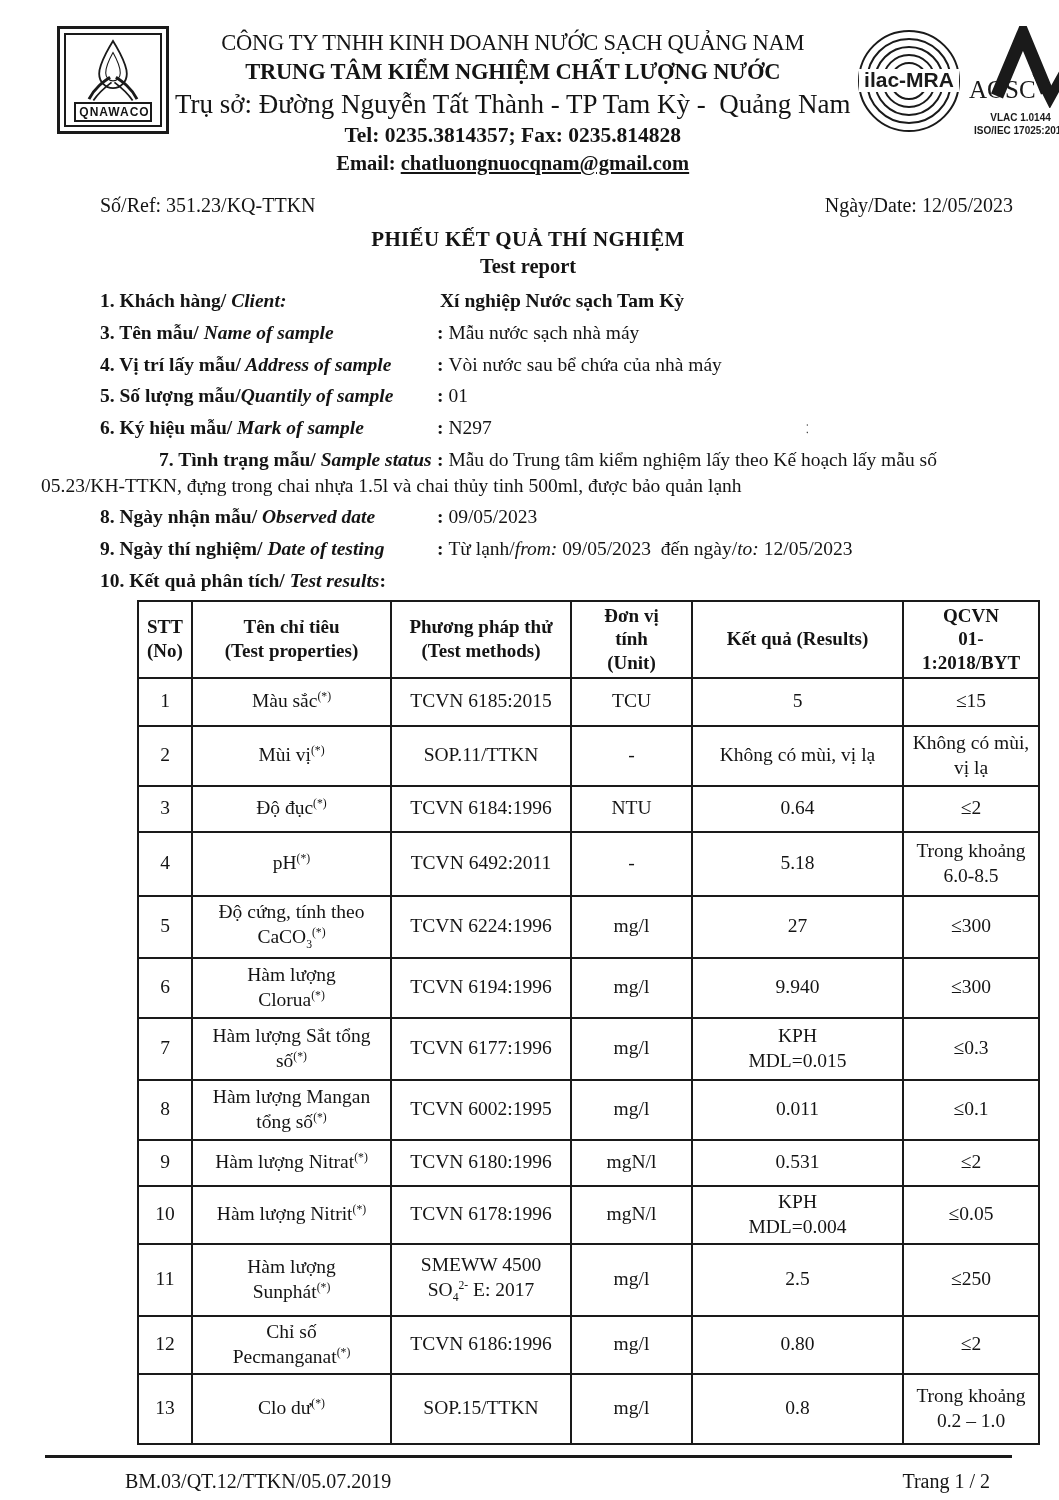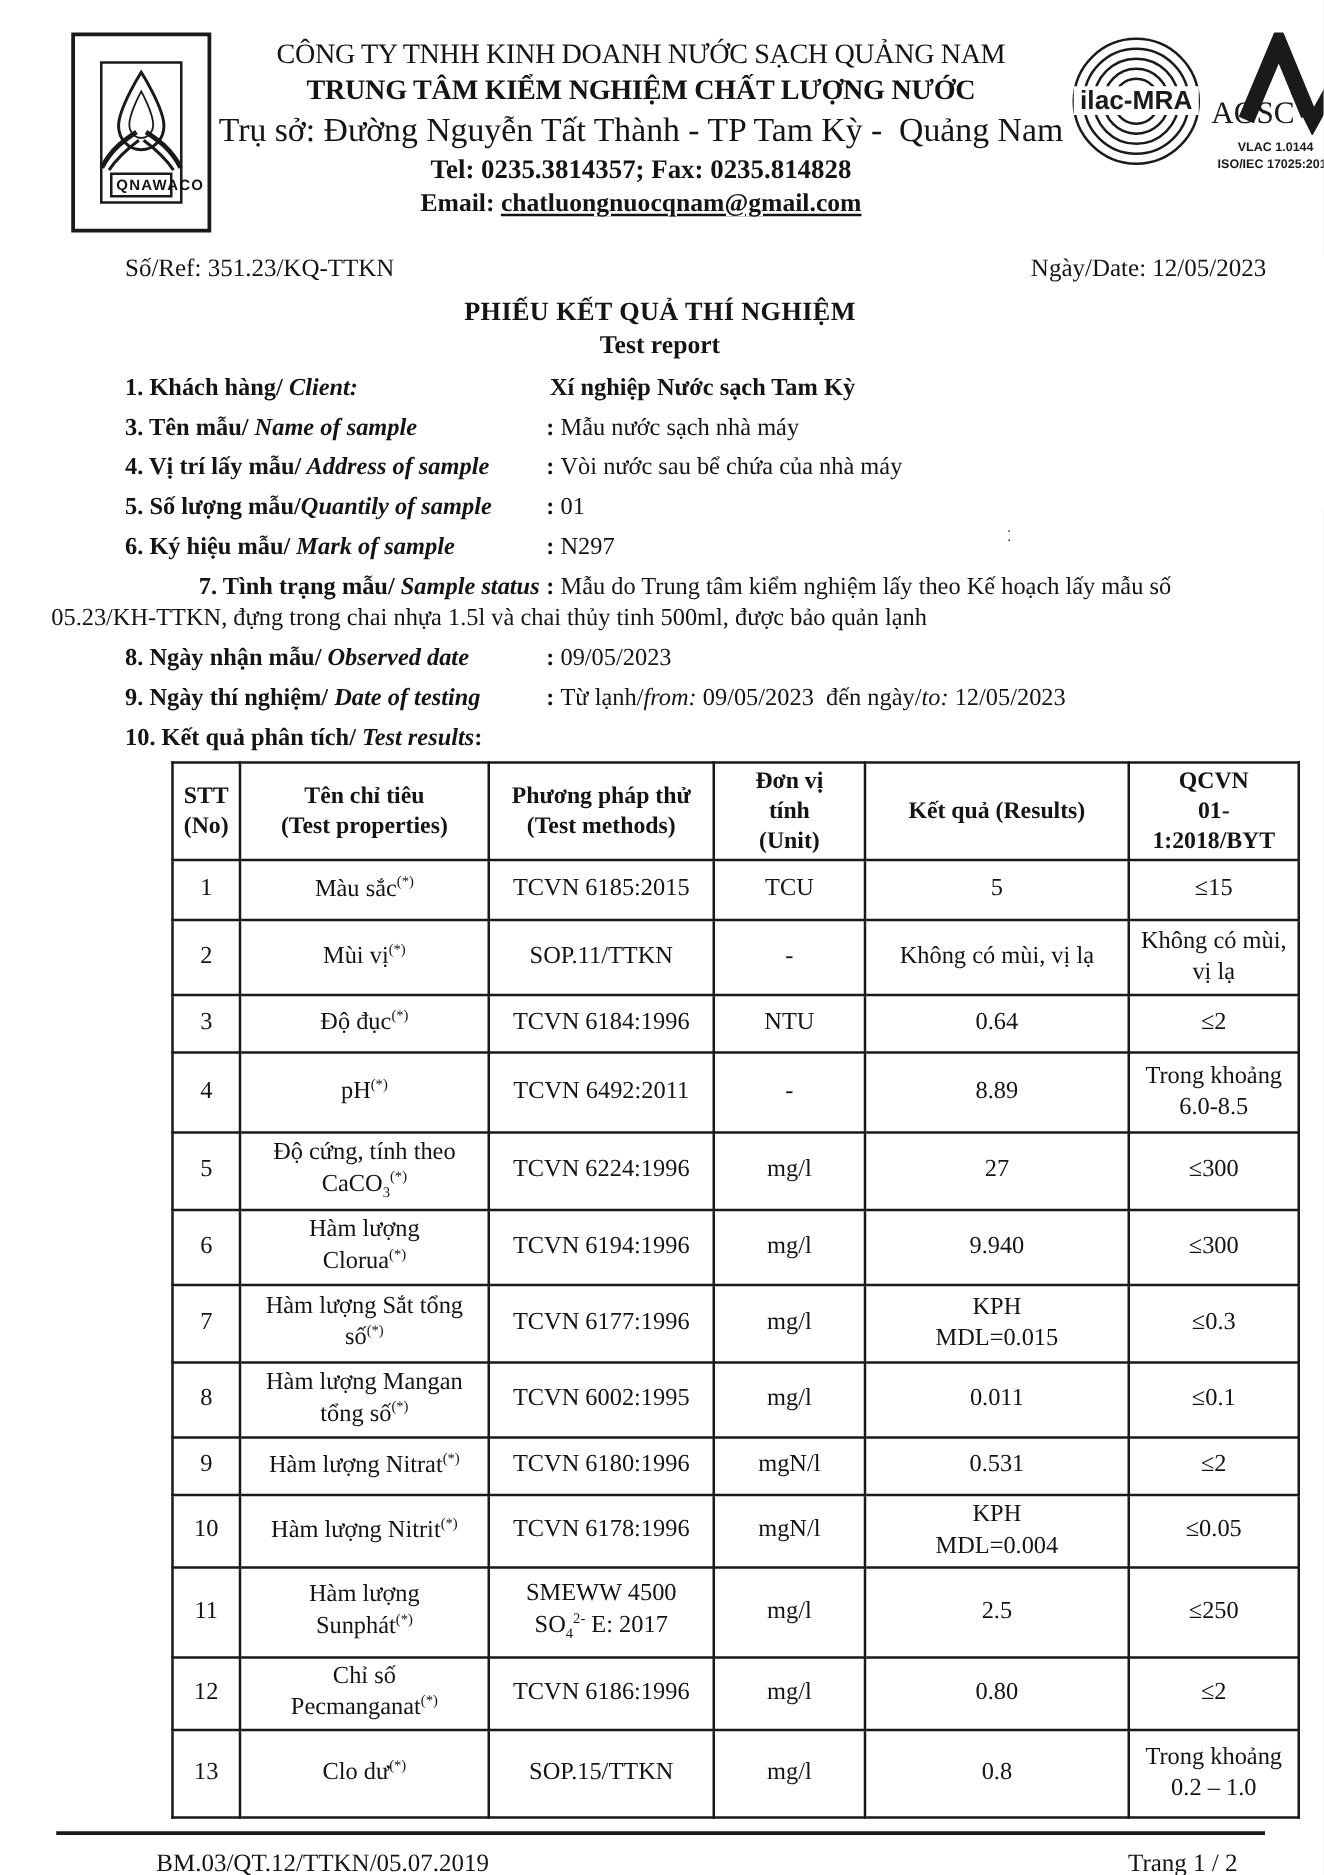--- a/index.html
+++ b/index.html
@@ -9,21 +9,21 @@
     background:#ffffff;
     font-family:"Liberation Serif","DejaVu Serif",serif;
     color:#141414;
     overflow:hidden;
     margin:0 auto;
   }
   .content{padding:26px 44px 0 41px;}
 
   
   .doc-header{display:flex;align-items:flex-start;}
-  .stamp{width:112px;height:160px;border:3px solid #1a1a1a;padding:20px;box-sizing:border-box;margin-left:16px;flex:0 0 auto;}
+  .stamp{width:112px;height:108px;border:3px solid #1a1a1a;padding:4px;box-sizing:border-box;margin-left:16px;flex:0 0 auto;}
   .stamp-inner{border:2px solid #1a1a1a;height:100%;box-sizing:border-box;display:flex;flex-direction:column;align-items:center;justify-content:space-between;padding:3px 2px 3px;}
   .stamp-art{flex:1;}
   .stamp-text{border:2px solid #1a1a1a;font-family:"Liberation Sans",sans-serif;font-weight:bold;font-size:12px;letter-spacing:1px;padding:1px 3px;text-align:center;width:86%;box-sizing:border-box;}
   .head-center{flex:1;text-align:center;padding:2px 6px 0 6px;line-height:1.3;}
   .company{font-size:22.5px;letter-spacing:-0.3px;white-space:nowrap;}
   .center-name{font-size:22.5px;font-weight:bold;letter-spacing:-0.2px;white-space:nowrap;}
   .addr{font-size:27px;font-weight:normal;white-space:nowrap;}
   .tel{font-size:21.5px;font-weight:bold;}
   .email-line{font-size:20.5px;font-weight:bold;}
   .email-addr{text-decoration:underline;}
@@ -182,21 +182,21 @@
             <td>TCVN 6184:1996</td>
             <td>NTU</td>
             <td>0.64</td>
             <td>≤2</td>
           </tr>
           <tr style="height: 64px;">
             <td>4</td>
             <td><span>pH</span><sup>(*)</sup></td>
             <td>TCVN 6492:2011</td>
             <td>-</td>
-            <td>8.89</td>
+            <td>5.18</td>
             <td>Trong khoảng<br>6.0-8.5</td>
           </tr>
           <tr style="height: 62px;">
             <td>5</td>
             <td>Độ cứng, tính theo<br><span>CaCO</span><sub>3</sub><sup>(*)</sup></td>
             <td>TCVN 6224:1996</td>
             <td>mg/l</td>
             <td>27</td>
             <td>≤300</td>
           </tr>

